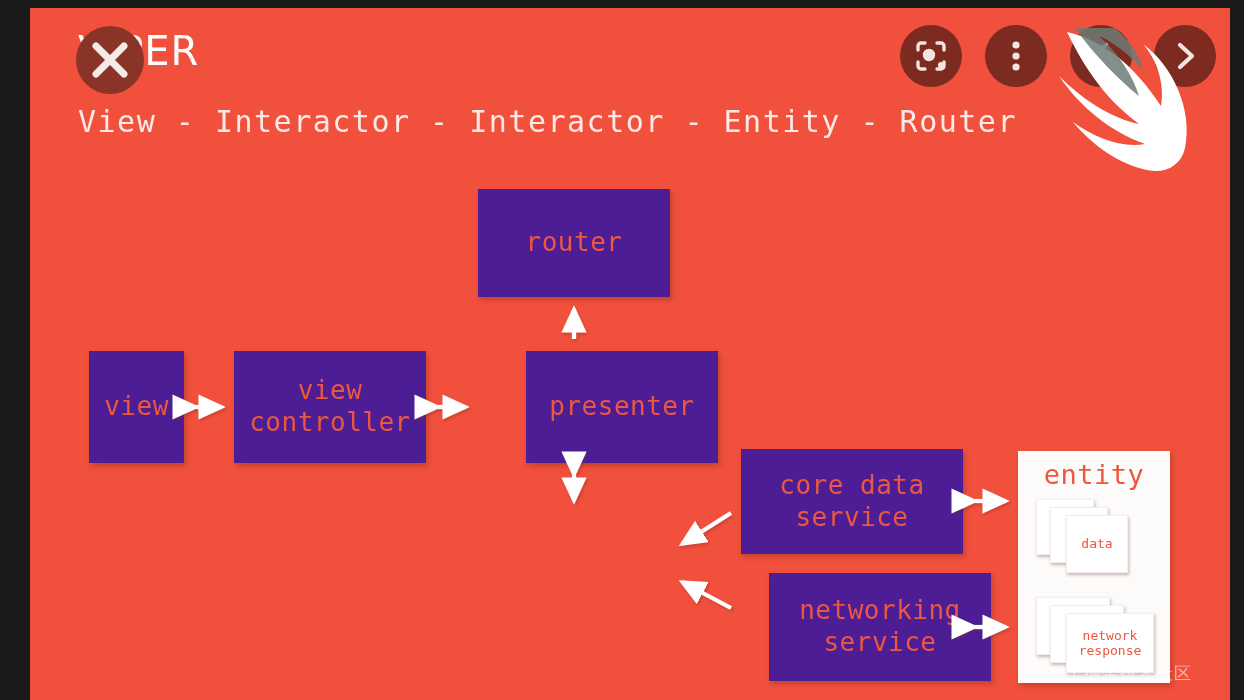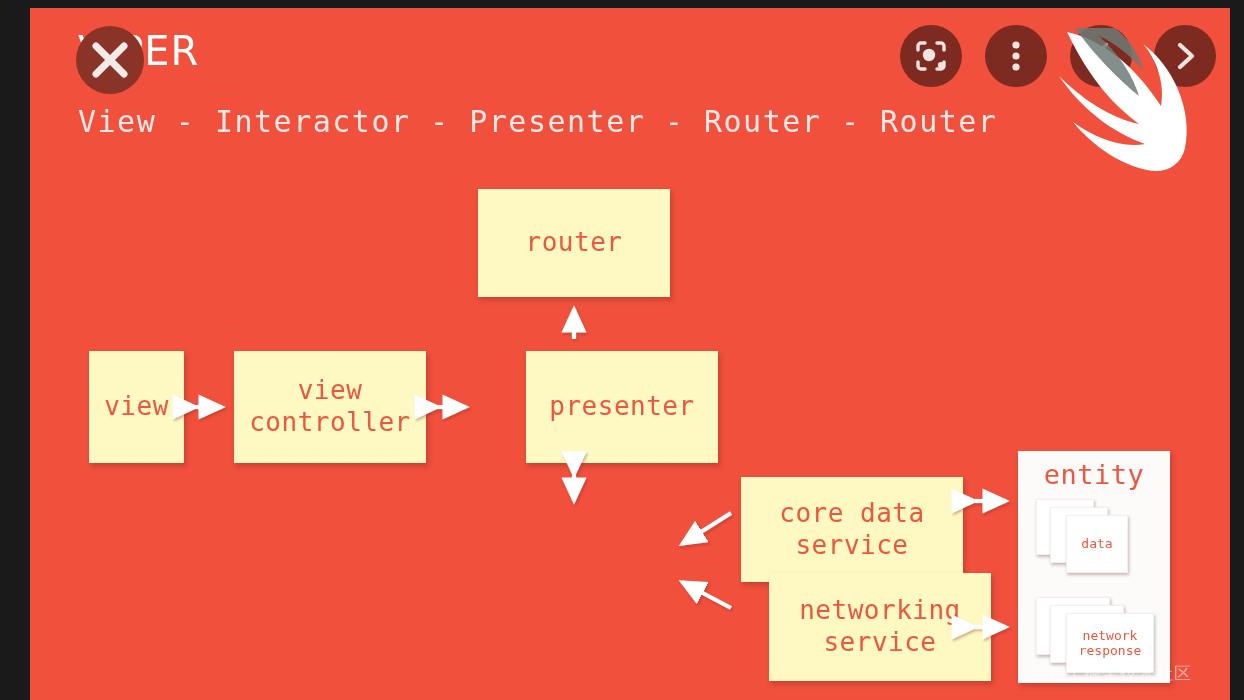--- a/index.html
+++ b/index.html
@@ -84,38 +84,38 @@
     left: 985px;
     top: 6px;
     width: 190px;
     height: 160px;
     z-index: 4;
     pointer-events: none;
   }
   
   .box {
     position: absolute;
-    background: #fef9c3;
+    background: #4c1d95;
     box-shadow: 2px 3px 5px rgba(90, 25, 15, 0.28);
     color: #ec573f;
     display: flex;
     align-items: center;
     justify-content: center;
     text-align: center;
     line-height: 1.22;
     font-size: 26px;
     letter-spacing: 0.5px;
     white-space: pre-line;
   }
   #box-router      { left: 448px; top: 181px; width: 192px; height: 108px; }
   #box-view        { left: 59px;  top: 343px; width: 95px;  height: 112px; }
   #box-viewctrl    { left: 204px; top: 343px; width: 192px; height: 112px; }
   #box-presenter   { left: 448px; top: 343px; width: 192px; height: 112px; margin-left: 48px; }
   #box-interactor  { left: 448px; top: 505px; width: 192px; height: 98px; }
-  #box-coredata    { left: 711px; top: 441px; width: 222px; height: 105px; margin-top: 28px; }
+  #box-coredata    { left: 711px; top: 441px; width: 222px; height: 105px; }
   #box-networking  { left: 739px; top: 565px; width: 222px; height: 108px; }
 
   
   #panel-entity {
     position: absolute;
     left: 988px;
     top: 443px;
     width: 152px;
     height: 232px;
     background: #fcfbfa;
@@ -177,21 +177,21 @@
   }
 </style>
 </head>
 <body>
 
 <div id="screen">
 
   <div id="slide">
 
     <div class="hdr-title">VIPER</div>
-    <div class="hdr-sub">View - Interactor - Presenter - Router - Router</div>
+    <div class="hdr-sub">View - Interactor - Interactor - Entity - Router</div>
 
     <div id="close-btn">
       <svg width="68" height="68" viewBox="0 0 68 68">
         <line x1="20" y1="20" x2="48" y2="48" stroke="#f4ebe8" stroke-width="7" stroke-linecap="round"></line>
         <line x1="48" y1="20" x2="20" y2="48" stroke="#f4ebe8" stroke-width="7" stroke-linecap="round"></line>
       </svg>
     </div>
 
     <div class="ctl" id="ctl-scan">
       <svg width="62" height="62" viewBox="0 0 62 62">

